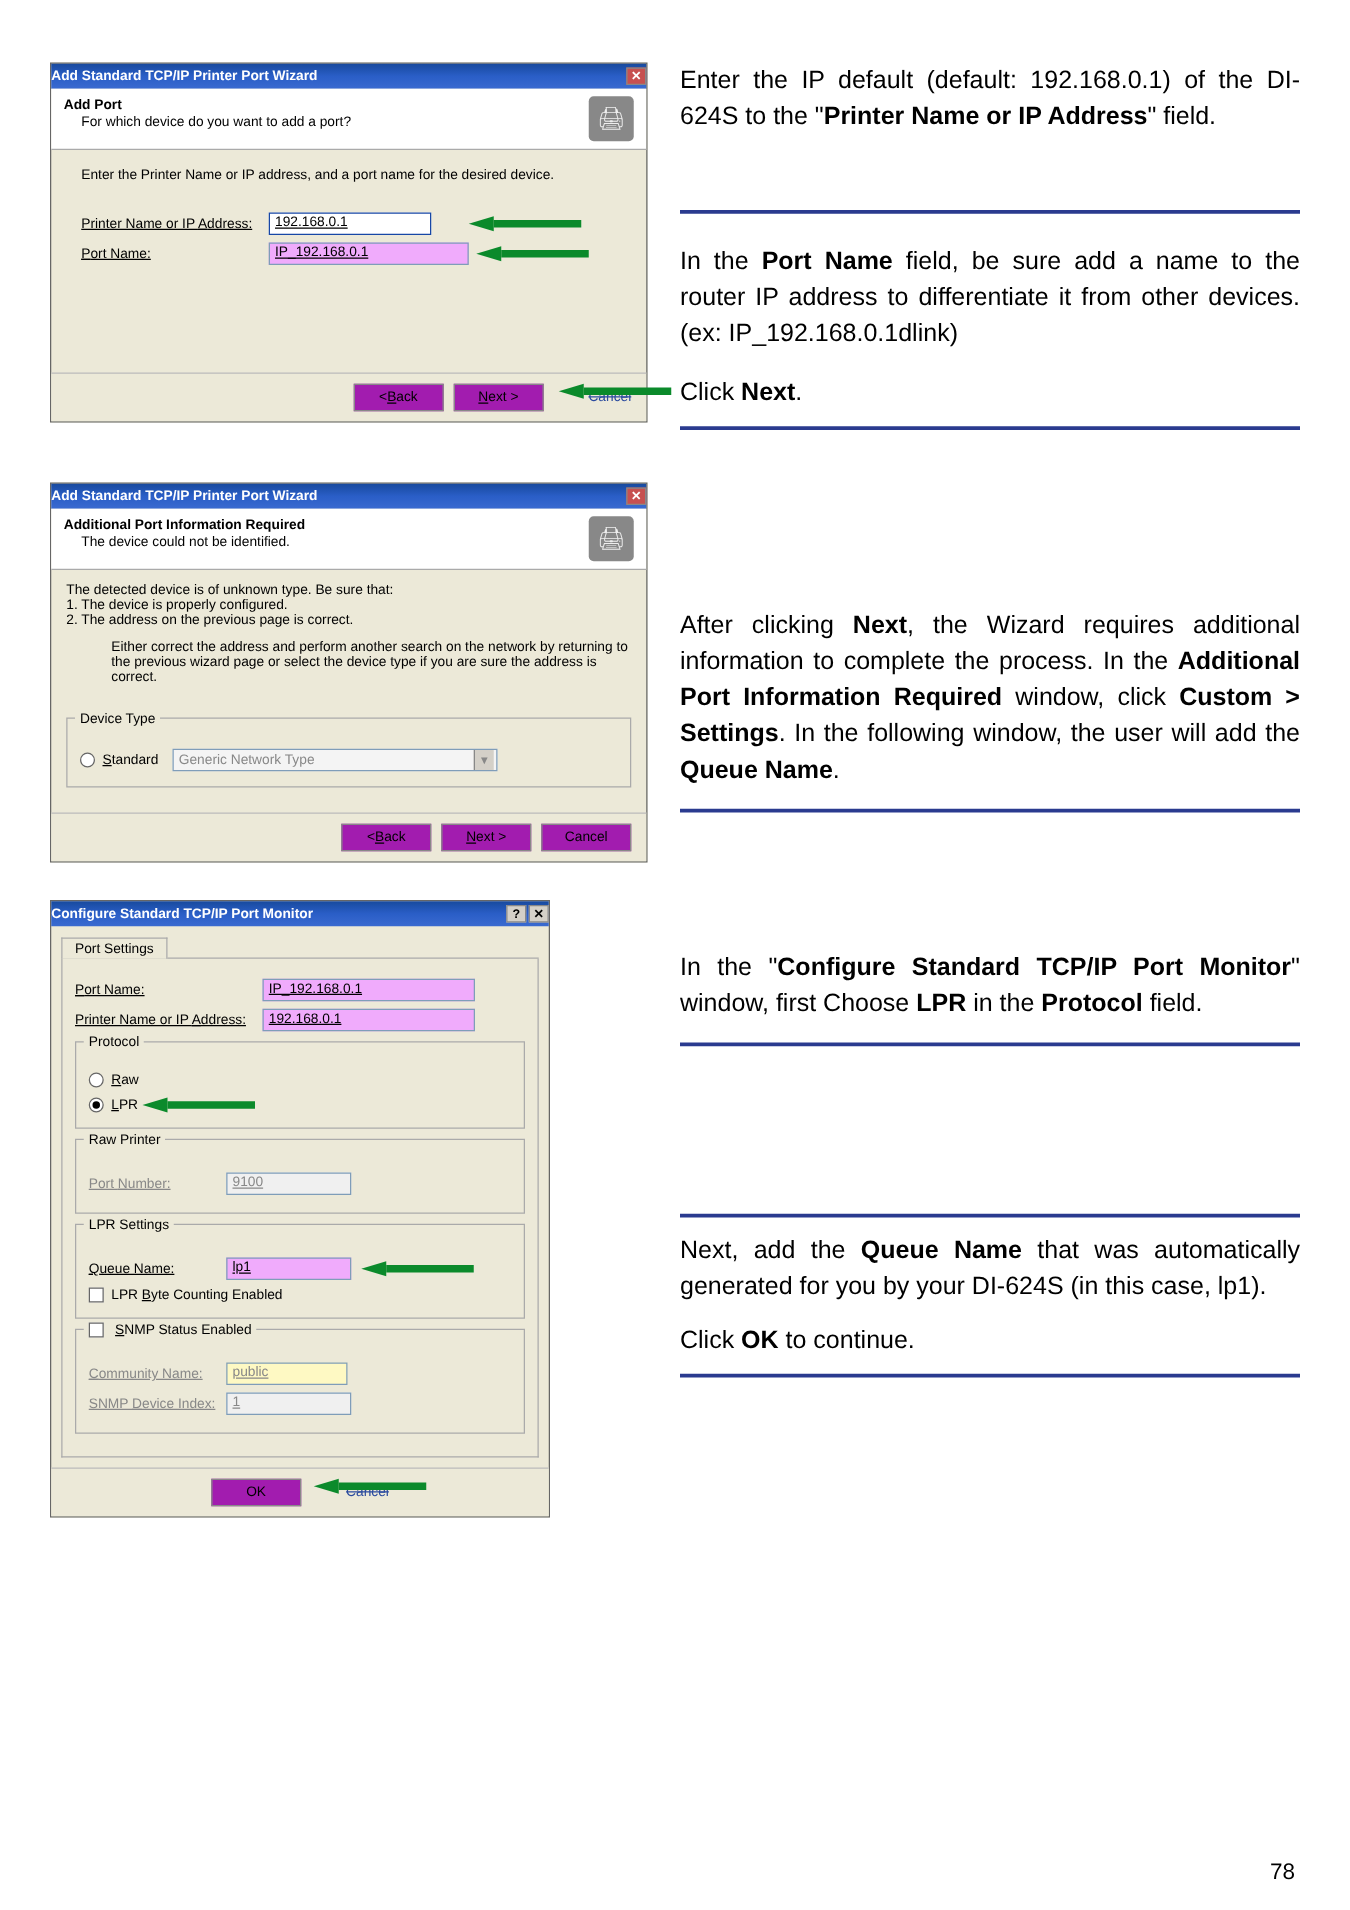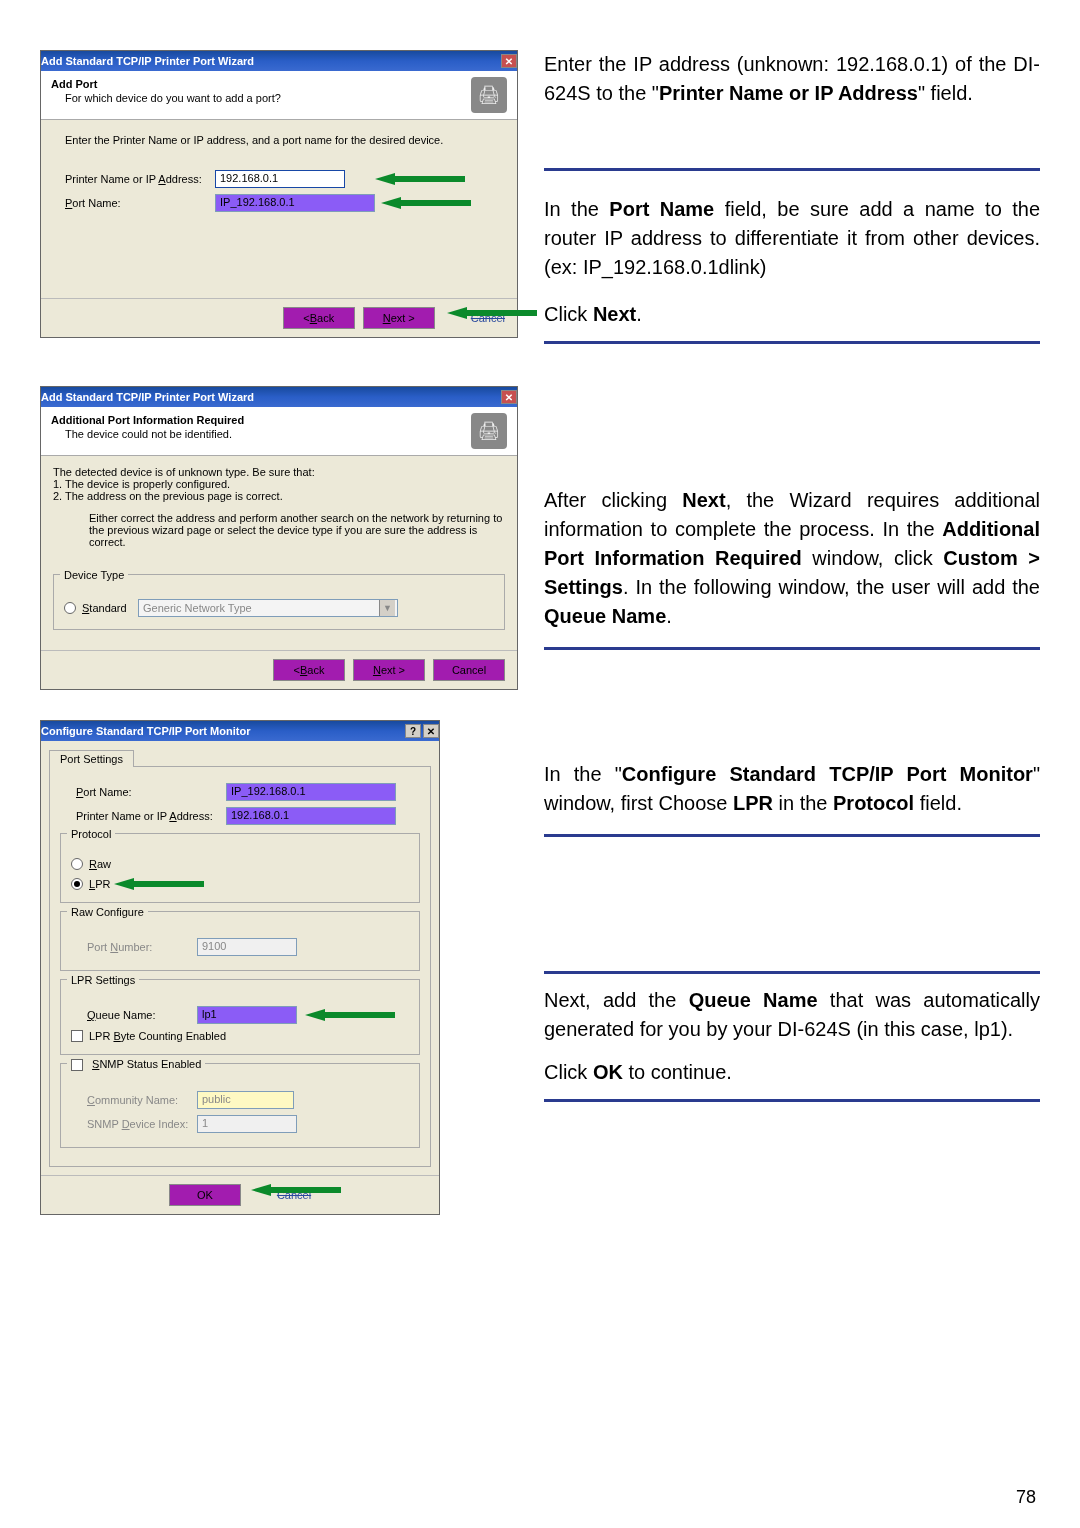--- a/index.html
+++ b/index.html
@@ -50,25 +50,25 @@
     width:16px; height:14px;
     border:1px solid #888;
     font-size:10px;
     display:inline-flex; align-items:center; justify-content:center;
   }
   .win-body { padding: 8px 12px 12px 12px; }
   .win-subtitle { font-weight: bold; margin-bottom: 2px; }
   .win-subtext { margin-left: 14px; margin-bottom: 8px; }
   .header-strip { background:#fff; padding:6px 10px; display:flex; justify-content:space-between; align-items:center; margin: -8px -12px 10px -12px; border-bottom:1px solid #aaa;}
   .printer-icon { width:36px; height:36px; background:#888; border-radius:4px; display:inline-flex; align-items:center; justify-content:center; color:#eee; font-size:18px;}
-  .field-row { display:flex; align-items:center; margin:6px 16px; }
+  .field-row { display:flex; align-items:center; margin:6px 0;text-decoration:underline; }
   .field-label { width:150px; }
   .underline { text-decoration: underline; }
   .input {
-    border:1px solid #7f9db9; background:#8b5cf6; padding:1px 4px; height:18px; font-size:11px;
+    border:1px solid #7f9db9; background:#f0abfc; padding:1px 4px; height:18px; font-size:11px;
   }
   .input.highlight { border:1px solid #1747a6; background:#fff; }
   .win-buttons { display:flex; justify-content:flex-end; gap:8px; padding:8px 12px; border-top:1px solid #bbb; background:#ece9d8;}
   .btn {
     min-width:72px; height:22px;
     background:#a21caf; border:1px solid #888;
     font-size:11px;
     display:inline-flex; align-items:center; justify-content:center;
   }
   .btn.dotted { border:1px dashed #555; }
@@ -132,21 +132,21 @@
       <div class="win-buttons" style="position:relative;">
         <span class="btn">&lt; <span class="underline">B</span>ack</span>
         <span class="btn"><span class="underline">N</span>ext &gt;</span>
         <span class="arrow-left" style="position:relative; left:4px;"></span>
         <span class="struck" style="align-self:center; font-size:11px;">Cancel</span>
       </div>
     </div>
   </div>
   <div class="right">
     <div style="text-align:justify;">
-      <span>Enter the IP address (unknown: 192.168.0.1) of the DI-624S to the "</span><b>Printer Name or IP Address</b><span>" field.</span>
+      <span>Enter the IP default (default: 192.168.0.1) of the DI-624S to the "</span><b>Printer Name or IP Address</b><span>" field.</span>
     </div>
     <div class="blue-sep" style="margin-top:60px;"></div>
     <div style="text-align:justify; margin-top:24px;">
       <span>In the </span><b>Port Name</b><span> field, be sure add a name to the router IP address to differentiate it from other devices.(ex: IP_192.168.0.1dlink)</span>
     </div>
     <div style="margin-top:18px;">
       <span>Click </span><b>Next</b><span>.</span>
     </div>
     <div class="blue-sep"></div>
   </div>
@@ -229,21 +229,21 @@
                 <span><span class="underline">R</span>aw</span>
               </div>
               <div class="radio-row">
                 <span class="radio sel"></span>
                 <span><span class="underline">L</span>PR</span>
                 <span class="arrow-left" style="position:relative; margin-left:4px;"></span>
               </div>
             </div>
           </div>
           <div class="fieldset">
-            <span class="fieldset-title">Raw Configure</span>
+            <span class="fieldset-title">Raw Printer</span>
             <div class="field-row grayed">
               <span style="width:110px;">Port <span class="underline">N</span>umber:</span>
               <span class="input grayed" style="width:100px; background:#f0f0f0;">9100</span>
             </div>
           </div>
           <div class="fieldset">
             <span class="fieldset-title">LPR Settings</span>
             <div class="field-row" style="position:relative;">
               <span style="width:110px;"><span class="underline">Q</span>ueue Name:</span>
               <span class="input" style="width:100px;">lp1</span>

